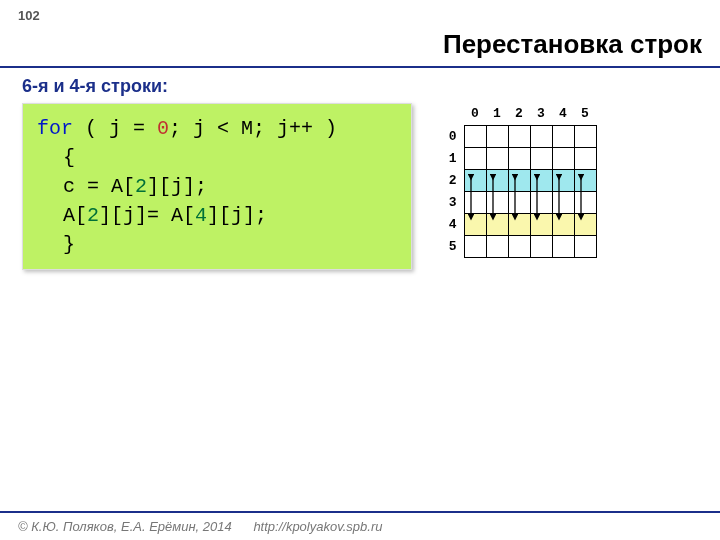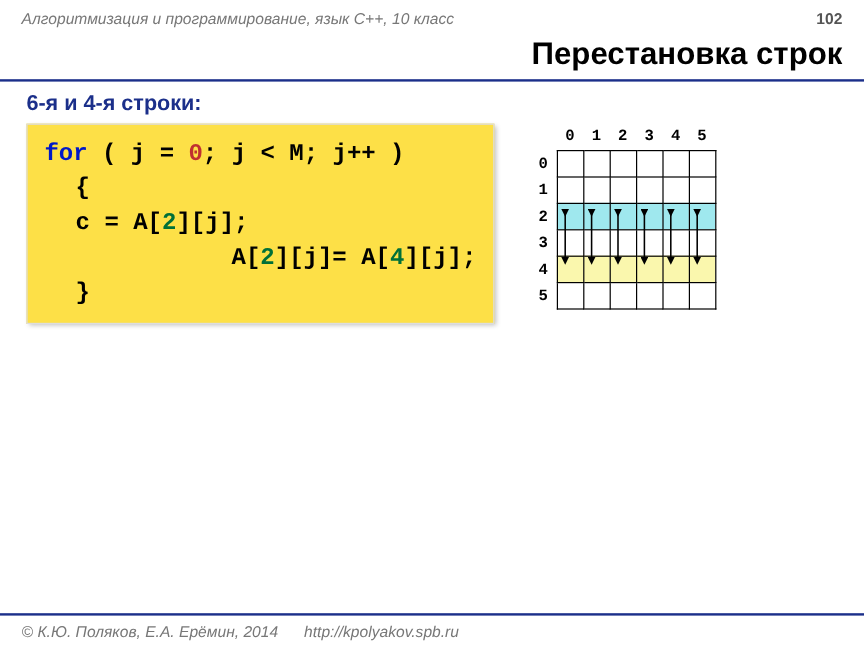--- a/index.html
+++ b/index.html
@@ -31,27 +31,27 @@
     font-weight: bold;
     font-size: 18px;
   }
   .content-row {
     display: flex;
     align-items: flex-start;
     padding: 0 22px;
     gap: 30px;
   }
   .code-box {
-    background: #fde047;
+    background: #bef264;
     border: 1px solid #ddd;
     box-shadow: 2px 2px 4px rgba(0,0,0,0.25);
     padding: 10px 14px 10px 14px;
     font-family: "Courier New", monospace;
     font-size: 20px;
-    font-weight: bold;
+    font-weight: normal;
     line-height: 1.45;
     width: 390px;
   }
   .kw   { color: #0018c8; }
   .zero { color: #c03030; }
   .lit  { color: #007038; }
   .norm { color: #000; }
 
   .grid-area { position: relative; width: 180px; }
   table.grid { border-collapse: collapse; }
@@ -84,38 +84,37 @@
     font-size: 13px;
     color: #777;
     margin-top: 20px;
   }
   .footer .url { margin-left: 18px; }
 </style>
 </head>
 <body>
 
 <div class="header-top">
-  <span>Алгоритмизация и программирование, язык C++, 10 класс</span>
   <span class="page-num">102</span>
 </div>
 
 <div class="title">Перестановка строк</div>
 <div class="sub">6-я и 4-я строки:</div>
 
 <div class="content-row">
 
   <div class="code-box">
     <div>
       <span class="kw">for</span><span class="norm"> ( j = </span><span class="zero">0</span><span class="norm">; j &lt; M; j++ )</span>
     </div>
     <div style="padding-left:26px;"><span class="norm">{</span></div>
     <div style="padding-left:26px;">
       <span class="norm">c = A[</span><span class="lit">2</span><span class="norm">][j];</span>
     </div>
-    <div style="padding-left:26px;text-align:right;">
+    <div style="padding-left:26px;">
       <span class="norm">A[</span><span class="lit">2</span><span class="norm">][j]= A[</span><span class="lit">4</span><span class="norm">][j];</span>
     </div>
     <div style="padding-left:26px;"><span class="norm">}</span></div>
   </div>
 
   <div class="grid-area">
     <table class="grid">
       <tbody>
           <tr class="col-head">
         <td class="row-head"></td>

